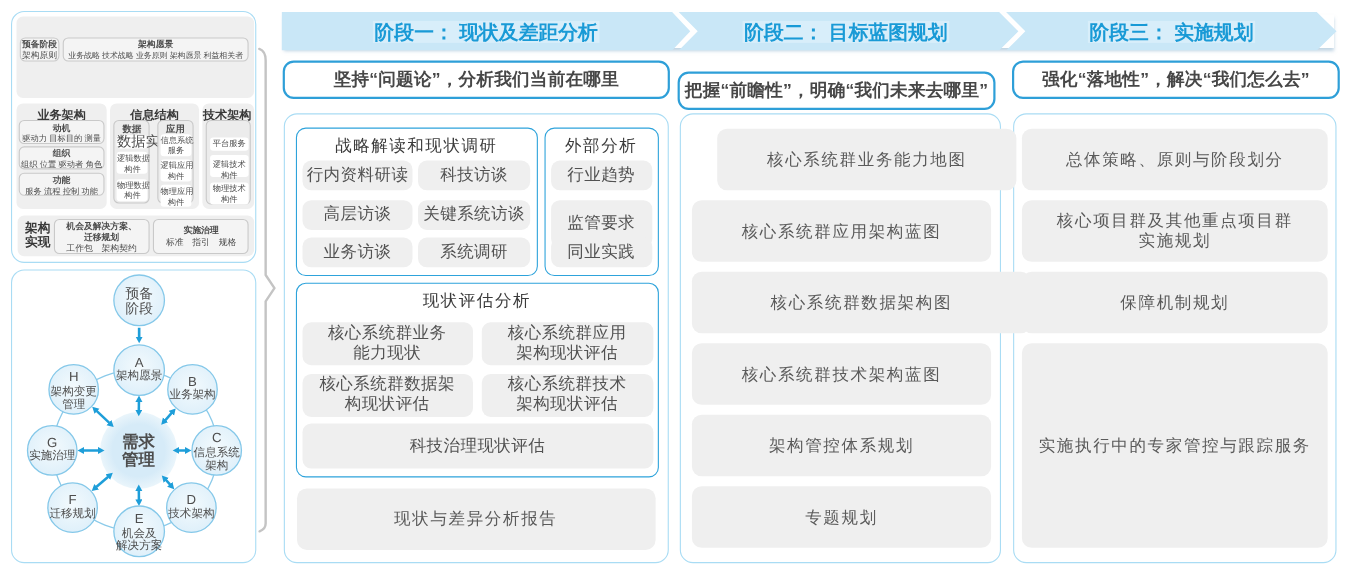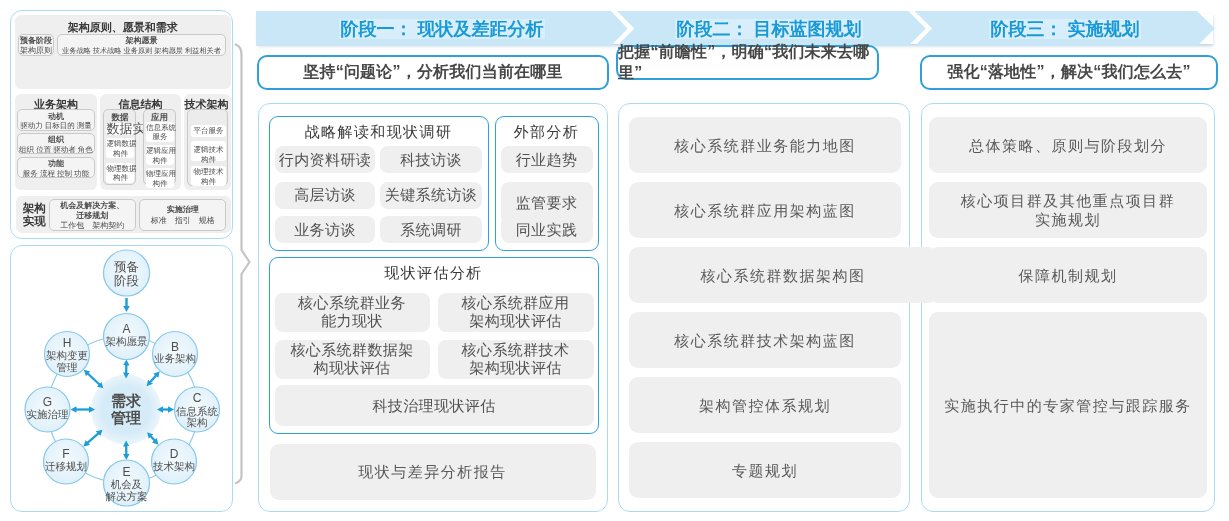--- a/index.html
+++ b/index.html
@@ -31,30 +31,30 @@
     <span>阶段一： 现状及差距分析</span>
   </div>
 <div class="hdr" style="left:616px;width:306px">
     <span>阶段二： 目标蓝图规划</span>
   </div>
 <div class="hdr" style="left:915px;width:300px">
     <span>阶段三： 实施规划</span>
   </div>
 
 <div class="sub" style="left:257px;top:54.5px;width:352px;height:35px">坚持“问题论”，分析我们当前在哪里</div>
-<div class="sub" style="left:616px;top:45px;width:263px;height:35px">把握“前瞻性”，明确“我们未来去哪里”</div>
+<div class="sub" style="left:616px;top:65px;width:289px;height:35px">把握“前瞻性”，明确“我们未来去哪里”</div>
 <div class="sub" style="left:920px;top:54.5px;width:298px;height:35px">强化“落地性”，解决“我们怎么去”</div>
 
 <div class="panel" style="left:10px;top:10px;width:223px;height:229px"></div>
 <div class="panel" style="left:10px;top:245px;width:223px;height:267px"></div>
 <div class="panel" style="left:257.5px;top:103px;width:350px;height:409px"></div>
 <div class="panel" style="left:618px;top:103px;width:292px;height:409px"></div>
 <div class="panel" style="left:921px;top:103px;width:294px;height:409px"></div>
 
-<div class="row" style="left:629px;top:117px;width:272px;height:56px">核心系统群业务能力地图</div>
+<div class="row" style="left:652px;top:117px;width:272px;height:56px">核心系统群业务能力地图</div>
 <div class="row" style="left:629px;top:182px;width:272px;height:56px">核心系统群应用架构蓝图</div>
 <div class="row" style="left:629px;top:247px;width:308px;height:56px">核心系统群数据架构图</div>
 <div class="row" style="left:629px;top:312px;width:272px;height:56px">核心系统群技术架构蓝图</div>
 <div class="row" style="left:629px;top:377px;width:272px;height:56px">架构管控体系规划</div>
 <div class="row" style="left:629px;top:442px;width:272px;height:56px">专题规划</div>
 
 <div class="row" style="left:929px;top:117px;width:278px;height:56px">总体策略、原则与阶段划分</div>
 <div class="row" style="left:929px;top:182px;width:278px;height:56px">核心项目群及其他重点项目群<br>实施规划</div>
 <div class="row" style="left:929px;top:247px;width:278px;height:56px">保障机制规划</div>
 <div class="row" style="left:929px;top:312px;width:278px;height:186px">实施执行中的专家管控与跟踪服务</div>
@@ -81,21 +81,20 @@
 </div>
 <div class="chip" style="left:274.5px;top:292.5px;width:155px;height:39px">核心系统群业务<br>能力现状</div>
 <div class="chip" style="left:437.5px;top:292.5px;width:156px;height:39px">核心系统群应用<br>架构现状评估</div>
 <div class="chip" style="left:274.5px;top:339.5px;width:155px;height:39px">核心系统群数据架<br>构现状评估</div>
 <div class="chip" style="left:437.5px;top:339.5px;width:156px;height:39px">核心系统群技术<br>架构现状评估</div>
 <div class="chip" style="left:274.5px;top:385px;width:319px;height:41px">科技治理现状评估</div>
 
 <div class="row" style="left:269.5px;top:443.5px;width:326px;height:56px">现状与差异分析报告</div>
 
 <div class="gb" style="left:14.5px;top:14.5px;width:216.5px;height:74px">
-  <div style="text-align:center;font-weight:bold;font-size:11px;color:#383838;margin-top:5px">架构原则、愿景和需求</div>
   <div class="wb" style="left:3.1px;top:19px;width:36.7px;height:22.5px;font-size:8px;line-height:10px;padding-top:1px"><b>预备阶段</b><br>架构原则</div>
   <div class="wb" style="left:42.5px;top:19px;width:169px;height:22.5px;font-size:8px;line-height:10px;padding-top:1px"><b>架构愿景</b><br><span style="font-size:7.2px">业务战略 技术战略 业务原则 架构愿景 利益相关者</span></div>
 </div>
 
 <div class="gb" style="left:15px;top:94px;width:82px;height:96px">
   <div style="text-align:center;font-weight:bold;font-size:11px;color:#383838;margin-top:2.5px">业务架构</div>
   <div class="wb" style="left:2px;top:15.3px;width:78px;height:21.5px;font-size:8px;line-height:9.5px;padding-top:1.5px"><b>动机</b><br><span style="font-size:7.5px">驱动力 目标目的 测量</span></div>
   <div class="wb" style="left:2px;top:39.3px;width:78px;height:20.5px;font-size:8px;line-height:9.5px;padding-top:1px"><b>组织</b><br><span style="font-size:7.5px">组织 位置 驱动者 角色</span></div>
   <div class="wb" style="left:2px;top:63.3px;width:78px;height:20.5px;font-size:8px;line-height:9.5px;padding-top:1px"><b>功能</b><br><span style="font-size:7.5px">服务 流程 控制 功能</span></div>
 </div>

